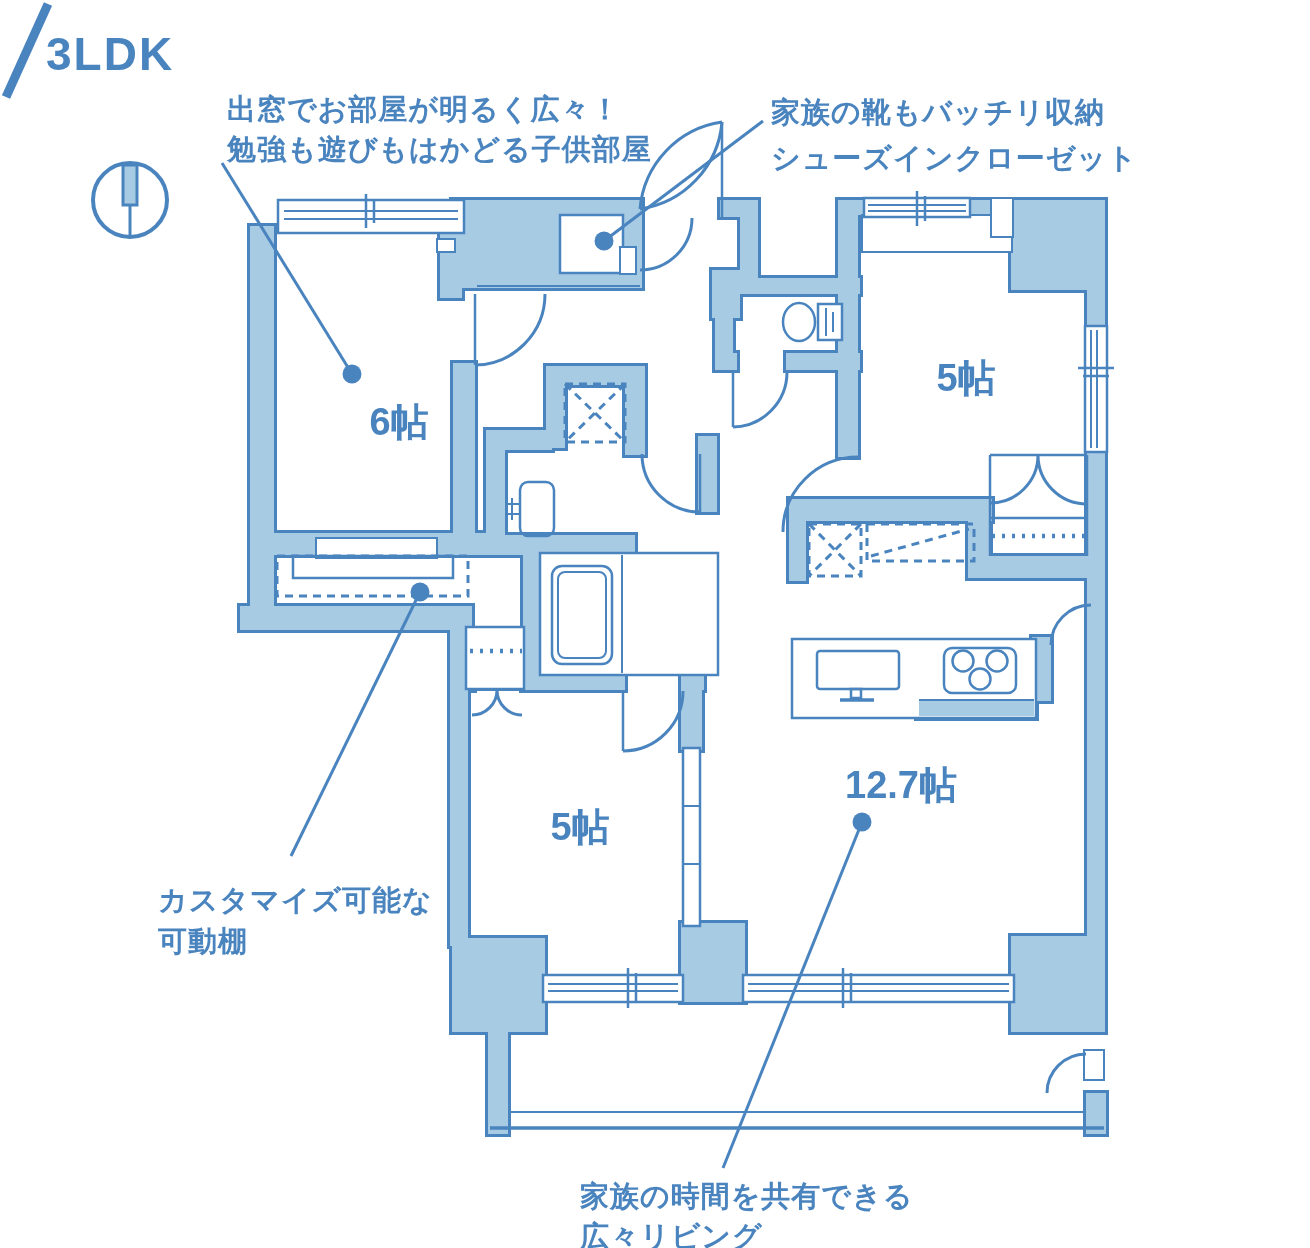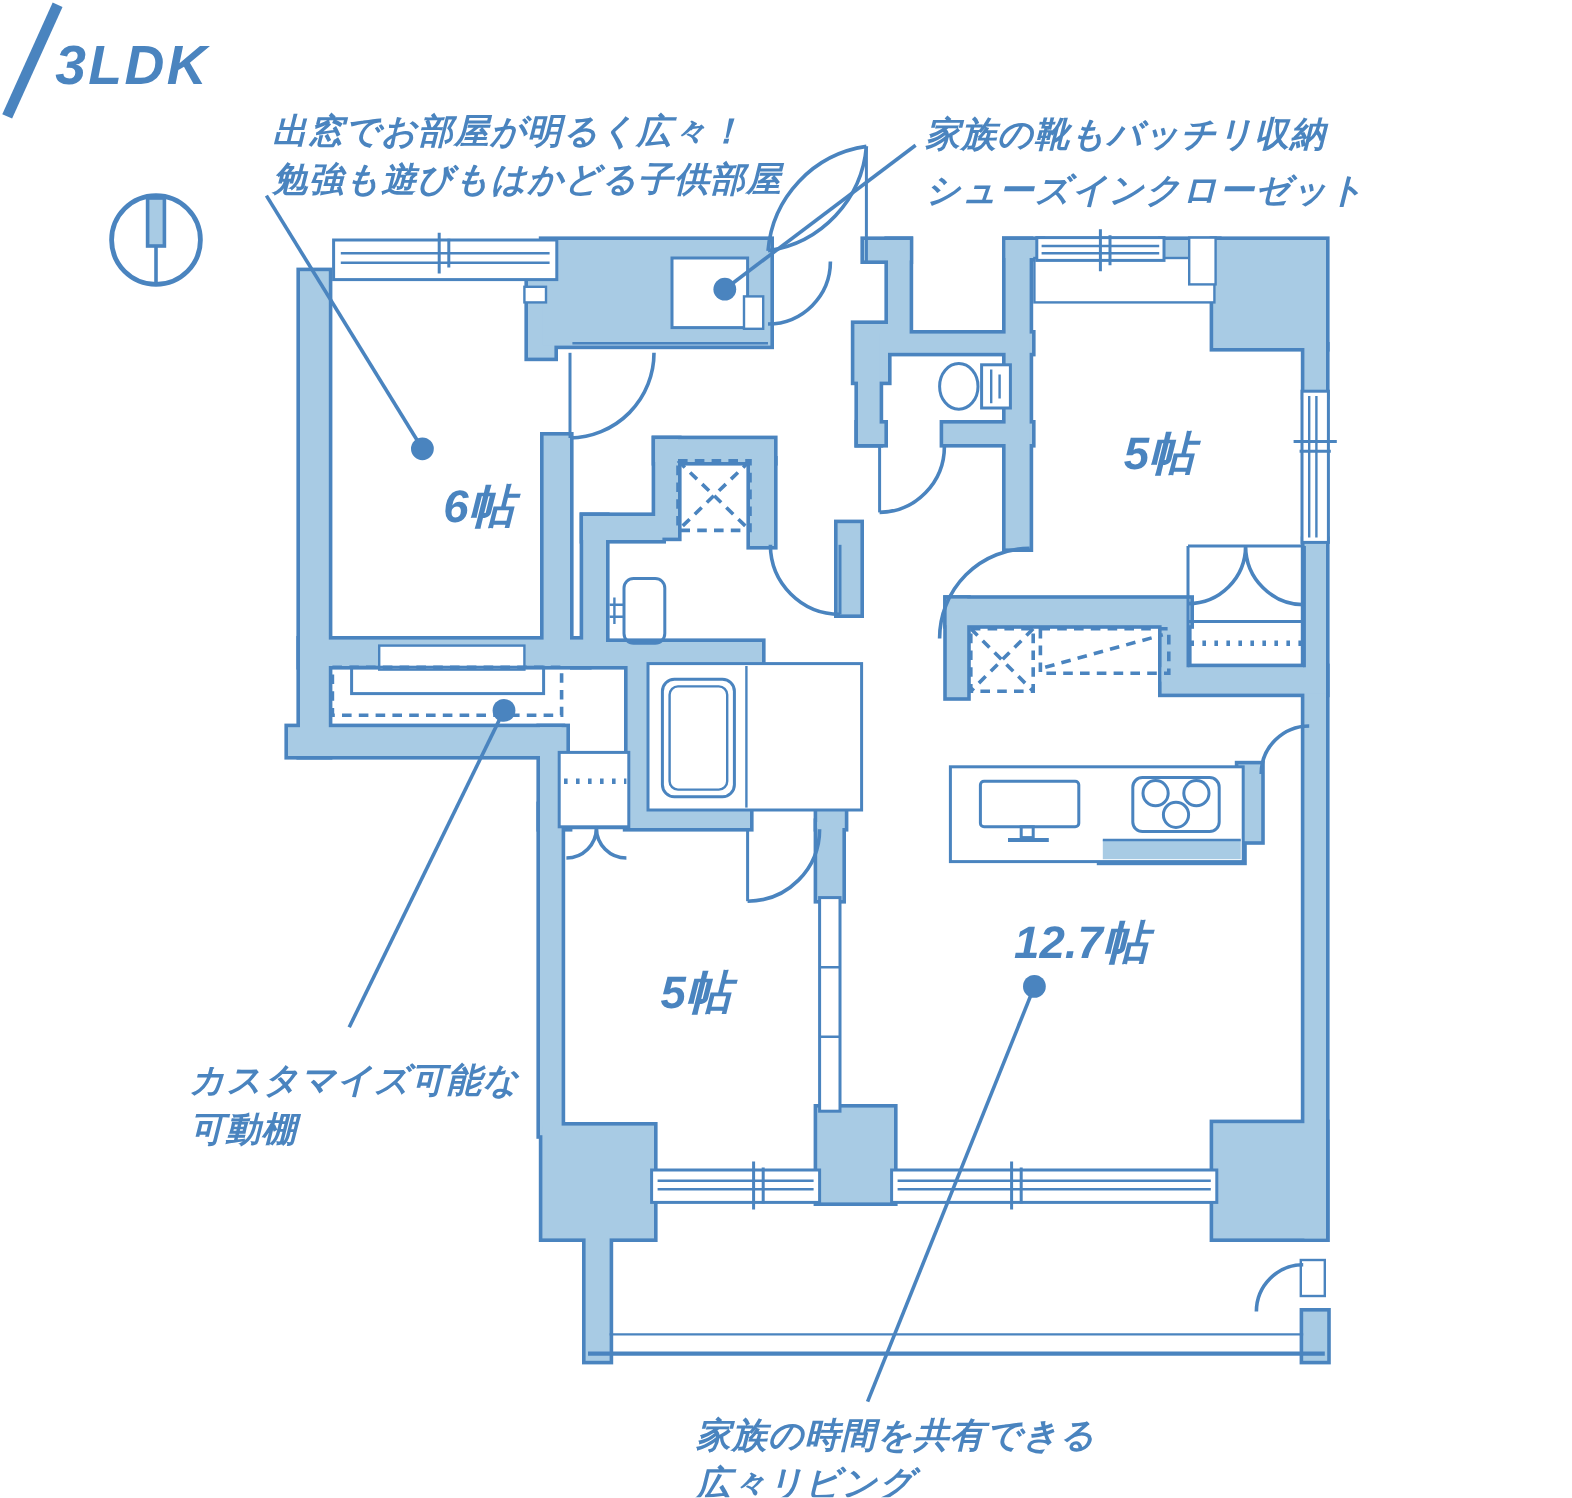--- a/index.html
+++ b/index.html
@@ -2,21 +2,21 @@
 <html style="--line: #4a84bf; --wall: #a8cbe4; --room: #ffffff; --bg: #ffffff;"><head>
 <meta charset="utf-8">
 <style>
   :root{
     --line:#4a84bf;
     --wall:#a8cbe4;
     --room:#ffffff;
     --bg:#ffffff;
   }
   html,body{margin:0;padding:0;background:var(--bg);}
-  .canvas{width:1310px;height:1248px;position:relative;background:var(--bg);font-style:italic;}
+  .canvas{width:1310px;height:1248px;position:relative;background:var(--bg);}
   svg{display:block;font-family:"Liberation Sans","DejaVu Sans",sans-serif;}
   .wall-stroke{fill:var(--wall);stroke:var(--line);stroke-width:6;}
   .wall-fill{fill:var(--wall);stroke:none;}
   .box{fill:var(--room);stroke:var(--line);stroke-width:2.5;}
   .boxthin{fill:var(--room);stroke:var(--line);stroke-width:2;}
   .ln{fill:none;stroke:var(--line);stroke-width:2;}
   .ln25{fill:none;stroke:var(--line);stroke-width:2.5;}
   .ln35{fill:none;stroke:var(--line);stroke-width:3.5;}
   .arc{fill:none;stroke:var(--line);stroke-width:3;}
   .dash{fill:none;stroke:var(--line);stroke-width:3;stroke-dasharray:8 6;}

